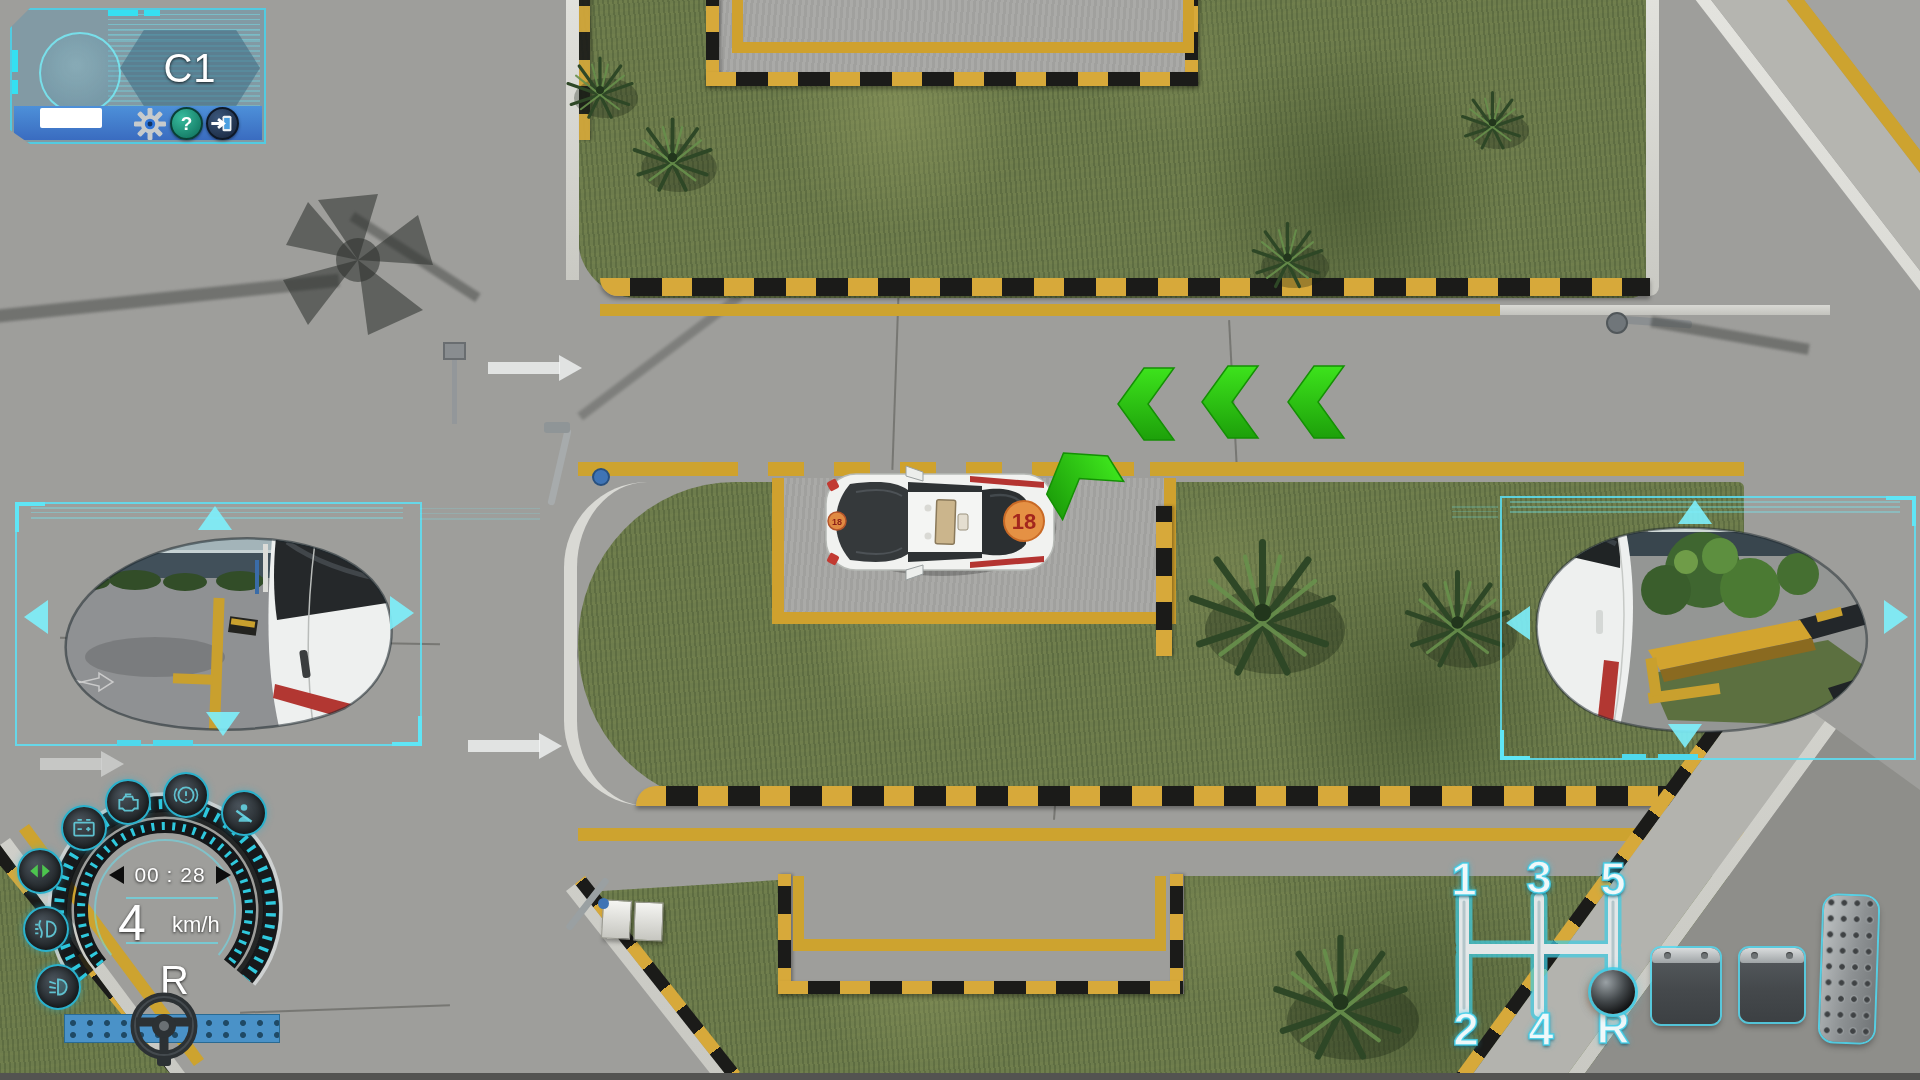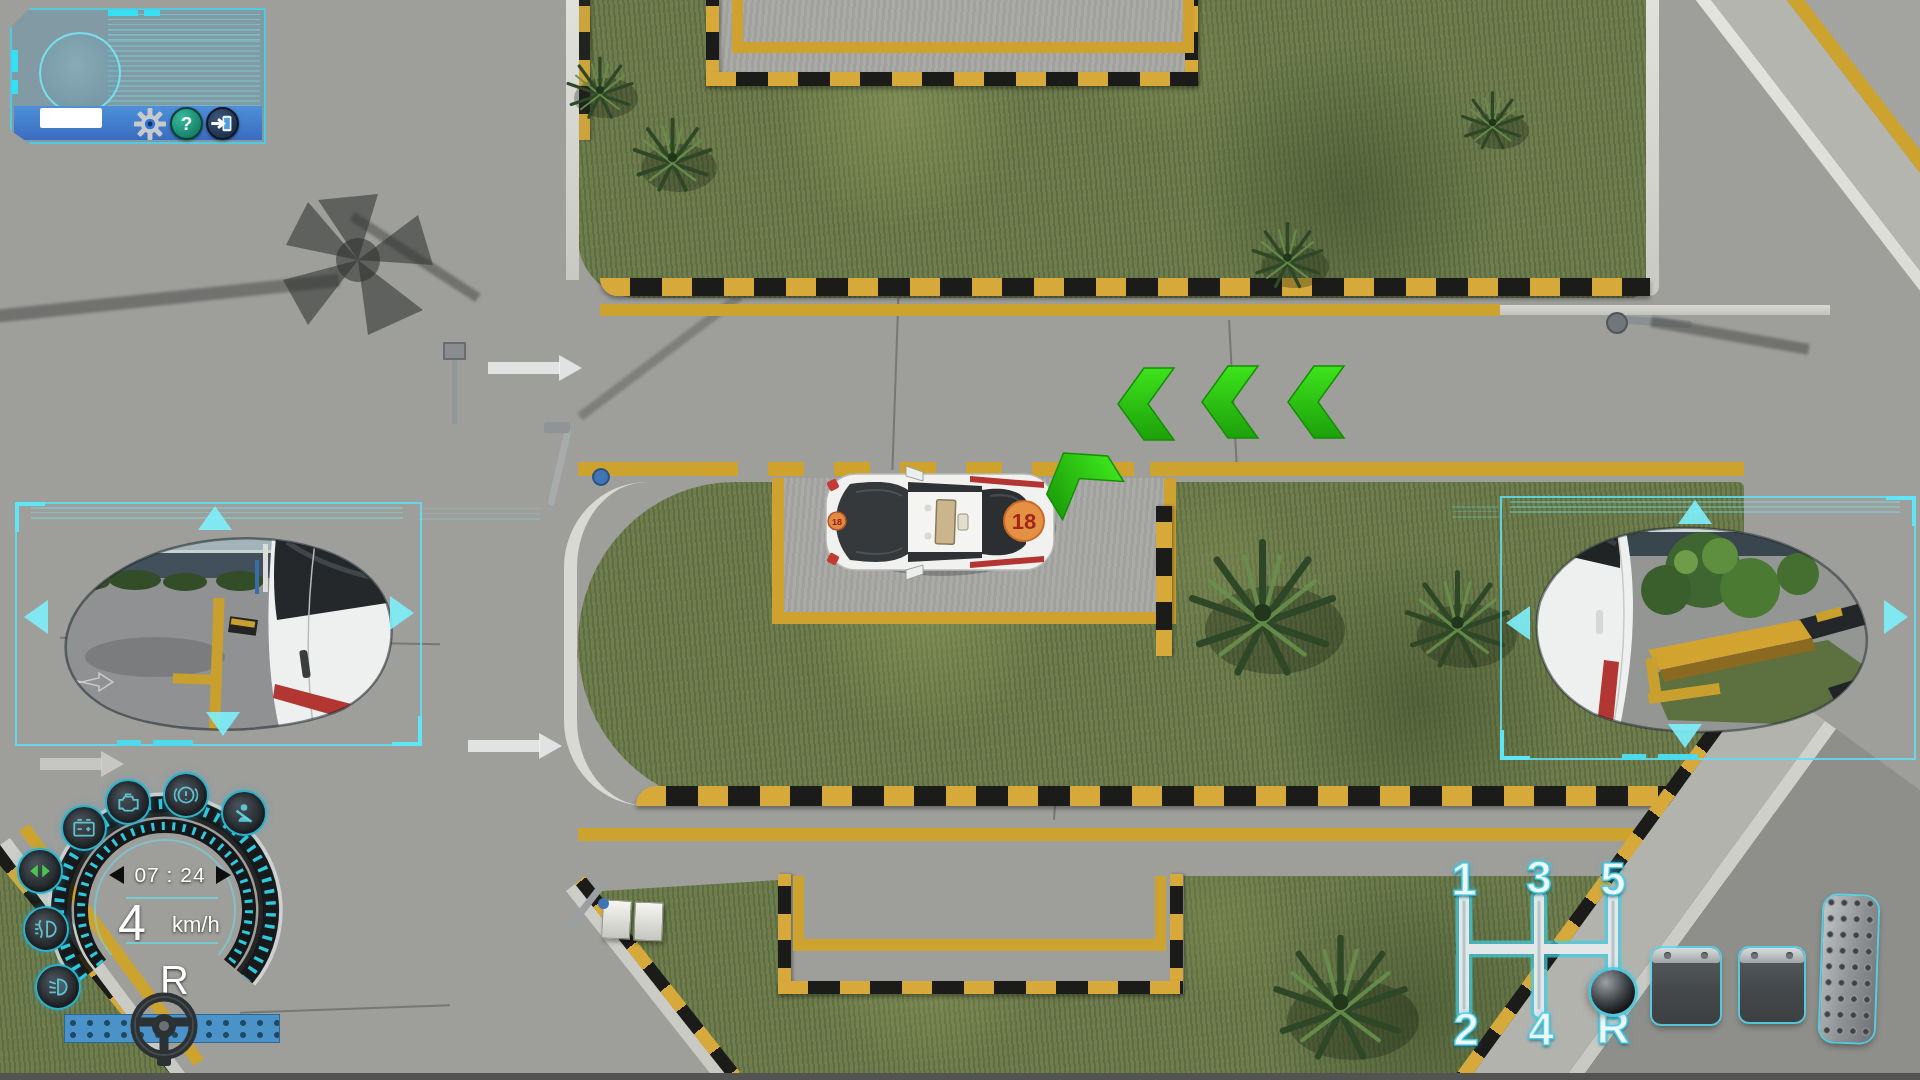--- a/index.html
+++ b/index.html
@@ -261,20 +261,25 @@
       <path d="M0,36 L26,0 L56,0 L30,36 L56,72 L26,72 Z" transform="translate(64,78) rotate(58)" fill="url(#gg)" stroke="#149004" stroke-width="1.5"></path>
     </g>
   </svg>
 
   <div class="a" style="left:10px;top:8px;width:252px;height:132px;
        background:rgba(96,148,176,.45);border:2px solid rgba(70,215,240,.8);
        clip-path:polygon(0 20px,20px 0,100% 0,100% 100%,20px 100%,0 calc(100% - 14px));">
     <div class="a scan" style="left:96px;top:4px;width:152px;height:26px;opacity:.8"></div>
     <div class="a scan" style="left:96px;top:20px;width:152px;height:78px;opacity:.55"></div>
     <div class="a" style="left:27px;top:22px;width:78px;height:78px;border-radius:50%;border:2px solid rgba(120,240,250,.8);background:radial-gradient(circle at 45% 40%, rgba(150,210,225,.3), rgba(60,120,150,.25));"></div>
+    <div class="a" style="left:108px;top:20px;width:140px;height:76px;
+         clip-path:polygon(17% 0,83% 0,100% 50%,83% 100%,17% 100%,0 50%);
+         background:rgba(60,105,130,.55);display:flex;align-items:center;justify-content:center;">
+      <span class="hud-txt" style="font-size:40px;letter-spacing:1px;">C1</span>
+    </div>
     <div class="a" style="left:2px;top:96px;width:248px;height:34px;background:linear-gradient(#4d90d9,#3a6cc0);"></div>
     <div class="a" style="left:28px;top:98px;width:62px;height:20px;background:#fff;border-radius:2px;"></div>
 
     <div class="a" style="left:122px;top:98px;width:32px;height:32px;cursor:pointer;">
       <svg width="32" height="32" viewBox="0 0 26 26">
         <g fill="#c6cacc">
           <rect x="11" y="0" width="4" height="7" rx="1"></rect>
             <rect x="11" y="19" width="4" height="7" rx="1"></rect>
           <rect x="0" y="11" width="7" height="4" rx="1"></rect>
             <rect x="19" y="11" width="7" height="4" rx="1"></rect>
@@ -469,21 +474,21 @@
         <g fill="#66d8e8" opacity=".85">
           <circle cx="12" cy="7" r="3"></circle>
           <path d="M7,20 c0,-6 10,-6 10,0 z"></path>
         </g>
         <path d="M5,10 L19,20" stroke="#66d8e8" stroke-width="2.2" opacity=".9"></path>
       </svg>
   </div>
 
   <div class="a" style="left:100px;top:862px;width:140px;height:26px;display:flex;align-items:center;justify-content:center;gap:10px;">
     <div style="width:0;height:0;border-top:9px solid transparent;border-bottom:9px solid transparent;border-right:15px solid #0d0d0d;cursor:pointer;"></div>
-    <span class="hud-txt" style="font-size:21px;letter-spacing:1px;">07 : 24</span>
+    <span class="hud-txt" style="font-size:21px;letter-spacing:1px;">00 : 28</span>
     <div style="width:0;height:0;border-top:9px solid transparent;border-bottom:9px solid transparent;border-left:15px solid #0d0d0d;cursor:pointer;"></div>
   </div>
   <div class="a" style="left:126px;top:897px;width:92px;height:1.5px;background:rgba(95,230,246,.6);"></div>
   <span class="a hud-txt" style="left:118px;top:894px;font-size:50px;">4</span>
   <span class="a hud-txt" style="left:172px;top:912px;font-size:22px;">km/h</span>
   <div class="a" style="left:126px;top:942px;width:92px;height:1.5px;background:rgba(95,230,246,.6);"></div>
   <span class="a hud-txt" style="left:160px;top:958px;font-size:40px;">R</span>
 
   <div class="a" style="left:64px;top:1014px;width:214px;height:27px;background:#4a92c8;border:1px solid #2a6a92;
        background-image:radial-gradient(circle 3px at 8px 8px, #1f4a66 2.5px, transparent 3.5px),radial-gradient(circle 3px at 8px 20px, #1f4a66 2.5px, transparent 3.5px);background-size:17px 27px;"></div>

